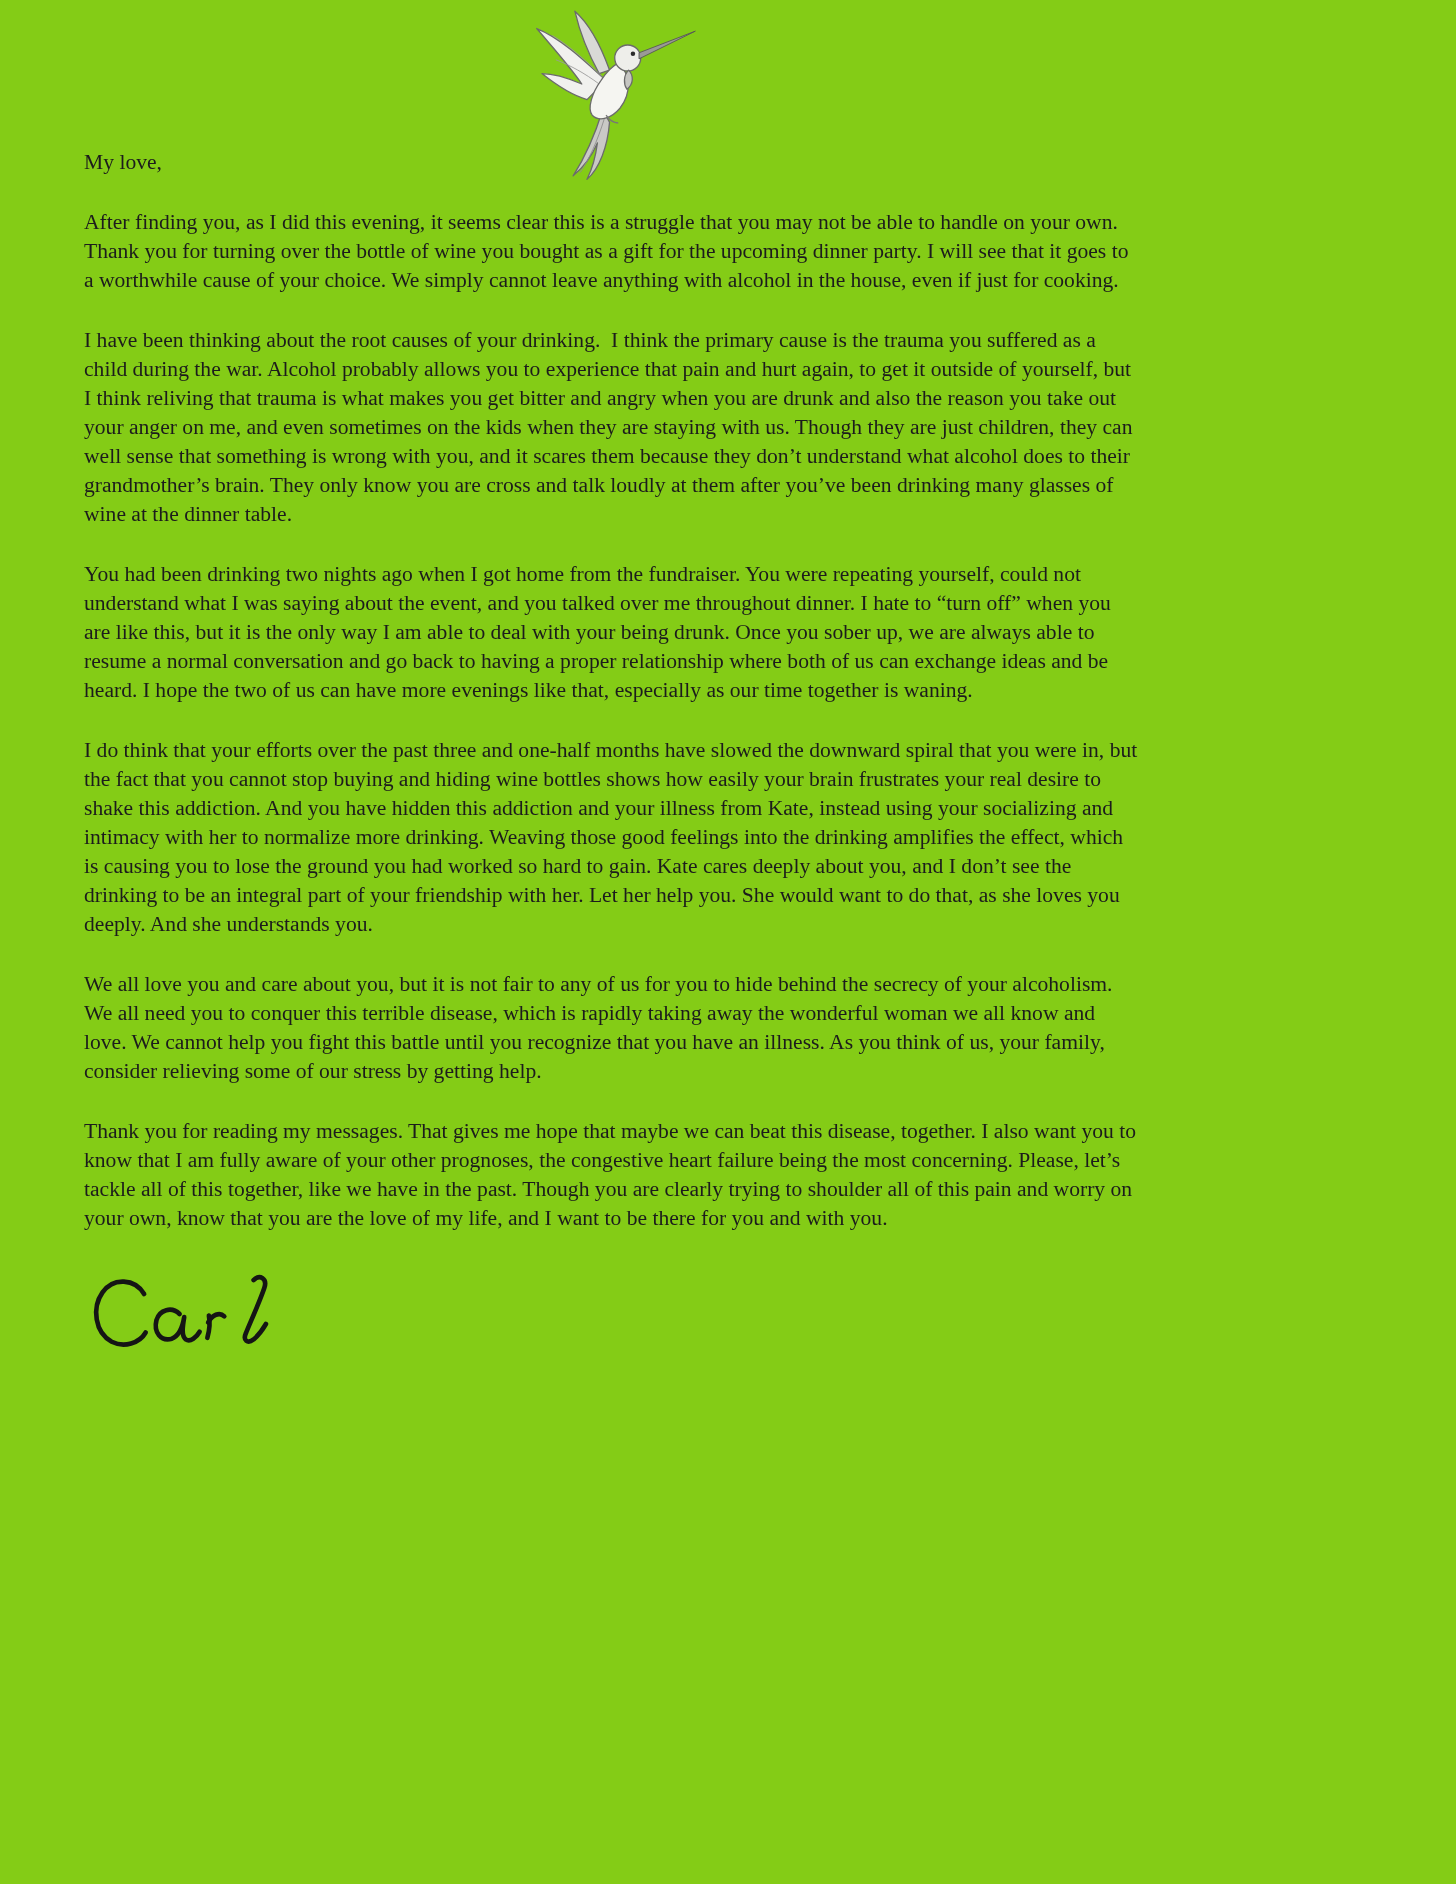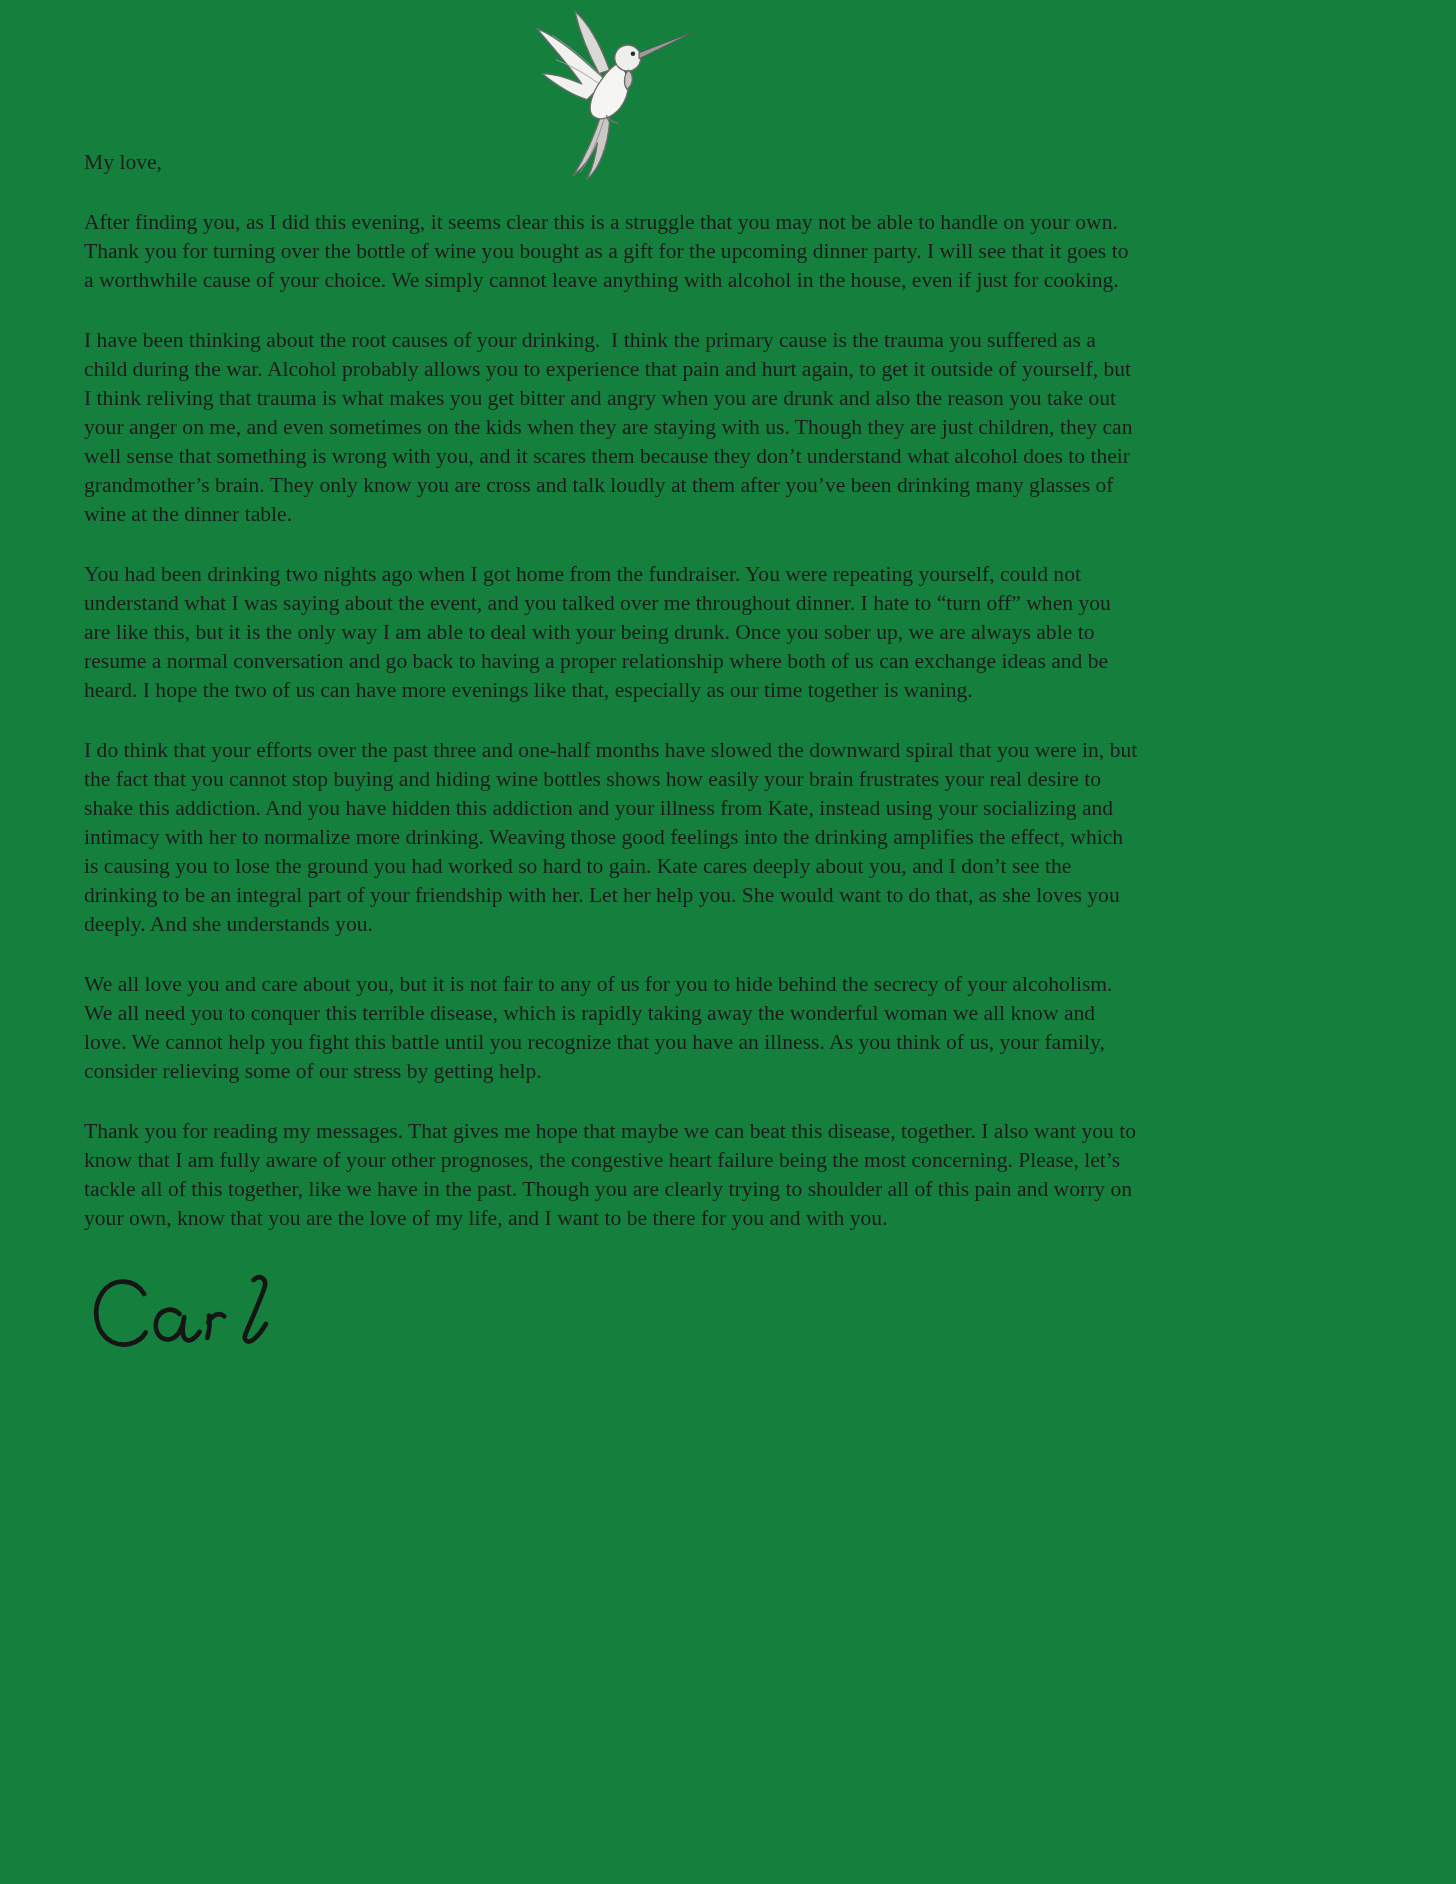--- a/index.html
+++ b/index.html
@@ -7,21 +7,21 @@
     padding: 0;
   }
   body {
     background: #e9ebe2;
   }
   .page {
     position: relative;
     width: 1456px;
     height: 1884px;
     margin: 0 auto;
-    background: #15803d;
+    background: #84cc16;
     font-family: "Liberation Serif", "DejaVu Serif", serif;
     color: #1c1c1c;
     overflow: hidden;
   }
   .content {
     position: relative;
     width: 1058px;
     margin-left: 84px;
     padding-top: 148px;
     box-sizing: border-box;

